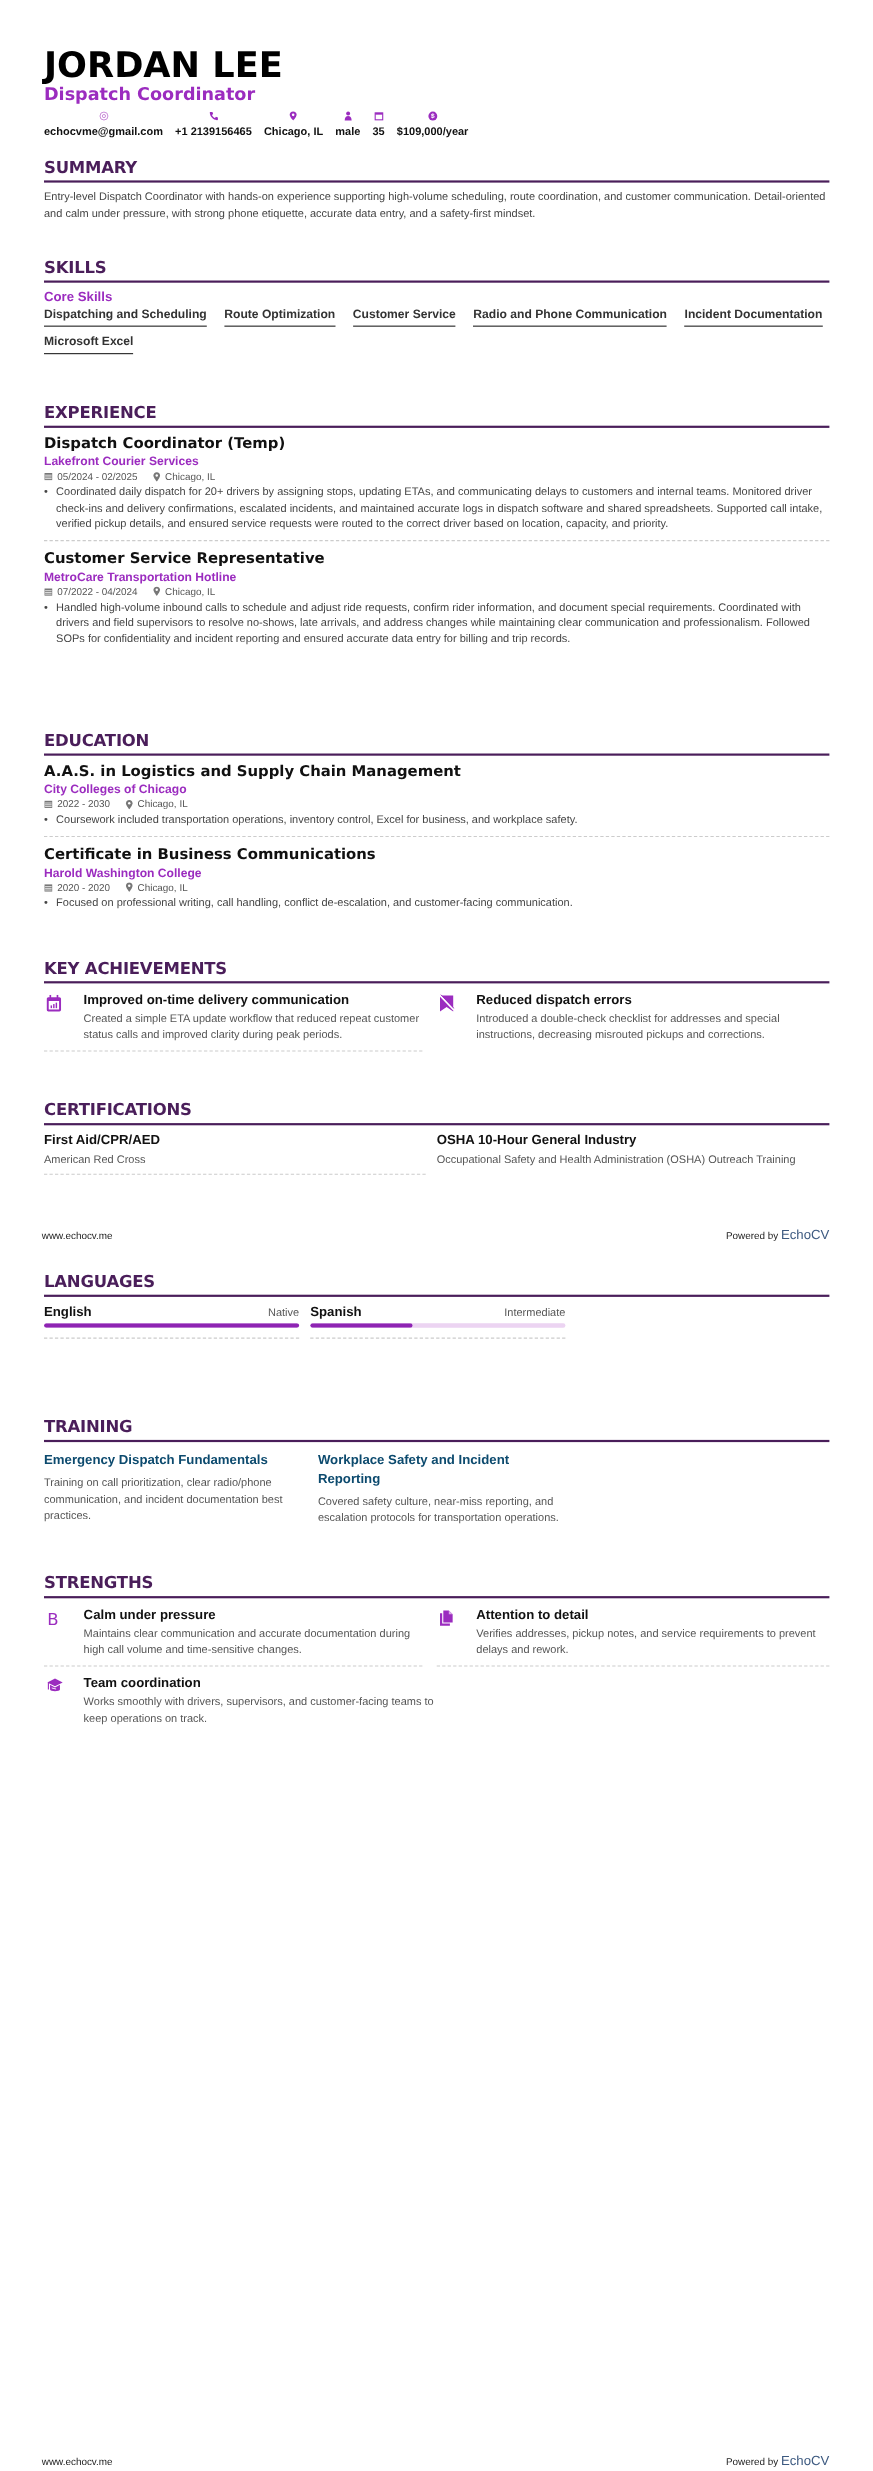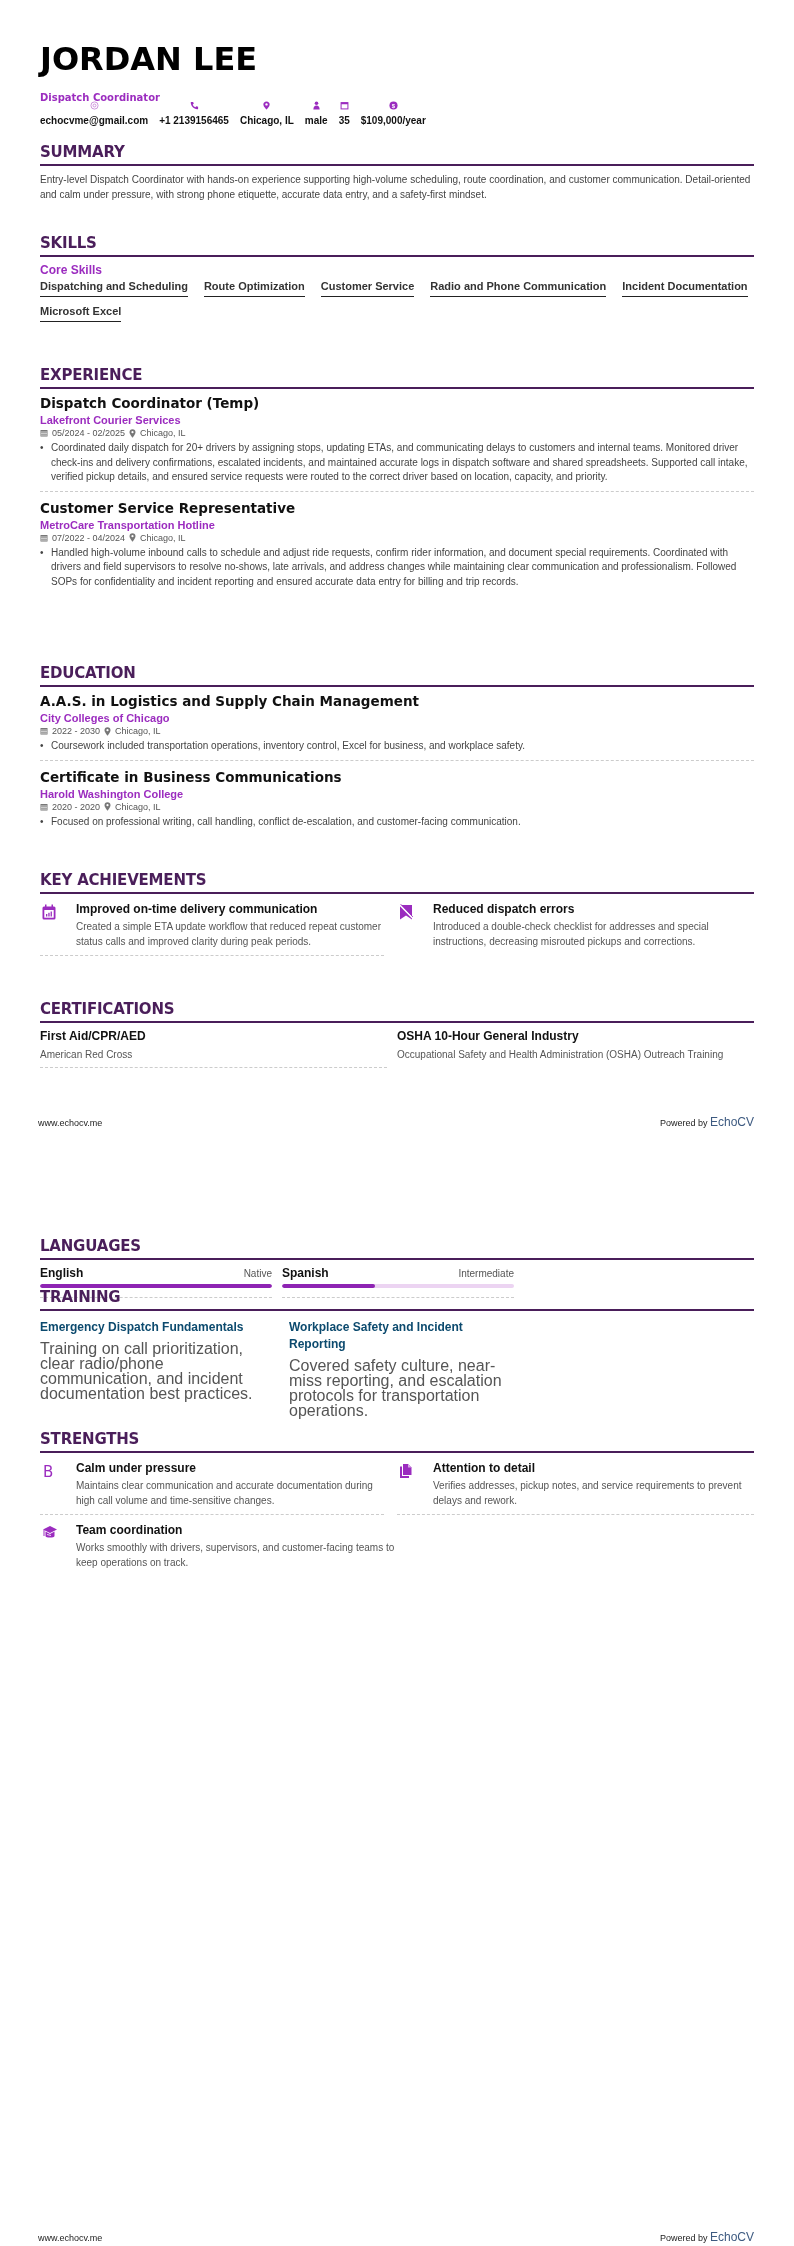--- a/index.html
+++ b/index.html
@@ -28,23 +28,22 @@
       font-size: 32px;
       letter-spacing: 0px;
       color: #000;
     }
     .jobtitle {
       position: absolute;
       left: 40px;
       top: 76px;
       font-family: "DejaVu Sans", sans-serif;
       font-weight: bold;
-      font-size: 10px;
+      font-size: 16px;
       color: #9b2cbf;
-      margin-top: 16px;
     }
     .contacts {
       position: absolute;
       left: 40px;
       top: 101px;
       display: flex;
       gap: 11px;
       font-size: 10px;
       font-weight: bold;
       color: #111;
@@ -103,21 +102,21 @@
     .entry-org {
       font-size: 11px;
       font-weight: bold;
       color: #9b2cbf;
       margin-bottom: 2px;
     }
     .meta {
       font-size: 9px;
       color: #555;
       display: flex;
-      gap: 4px;
+      gap: 14px;
       margin-bottom: 3px;
       align-items: center;
     }
     .meta span.m { display: flex; align-items: center; gap: 4px; }
     .bullet {
       font-size: 10px;
       line-height: 14.5px;
       color: #444;
       padding-left: 11px;
       position: relative;
@@ -170,21 +169,21 @@
     .lang-head { display: flex; justify-content: space-between; align-items: baseline; margin-bottom: 4px; }
     .lang-name { font-size: 12px; font-weight: bold; color: #111; }
     .lang-level { font-size: 10px; color: #555; }
     .bar { height: 4px; border-radius: 2px; background: #ecd4f2; position: relative; overflow: hidden; }
     .bar-fill { position: absolute; left: 0; top: 0; bottom: 0; background: #8e24b3; border-radius: 2px; }
     .lang-dash { border-bottom: 1px dashed #ccc; margin-top: 9px; }
 
     .trainings { display: flex; gap: 17px; }
     .training { width: 232px; }
     .tr-title { font-size: 12px; font-weight: bold; color: #0c4a6e; line-height: 17px; margin-bottom: 5px; }
-    .tr-desc { font-size: 16px; line-height: 15px; color: #555; }
+    .tr-desc { font-size: 10px; line-height: 15px; color: #555; }
   </style>
 </head>
 <body>
 
 <div class="page page1">
 
   <div class="name">JORDAN LEE</div>
   <div class="jobtitle">Dispatch Coordinator</div>
 
   <div class="contacts">
@@ -407,21 +406,21 @@
     <span>www.echocv.me</span>
     <span>
       <span class="pb">Powered by</span>
       <span class="brand">EchoCV</span>
     </span>
   </div>
 </div>
 
 <div class="page page2" style="top:0;">
 
-  <div class="section" style="top:1237px;">
+  <div class="section" style="top:1156px;">
     <div class="section-title">LANGUAGES</div>
     <div class="langs">
       <div class="lang">
         <div class="lang-head">
           <span class="lang-name">English</span>
           <span class="lang-level">Native</span>
         </div>
         <div class="bar">
           <div class="bar-fill" style="width:100%;"></div>
         </div>

